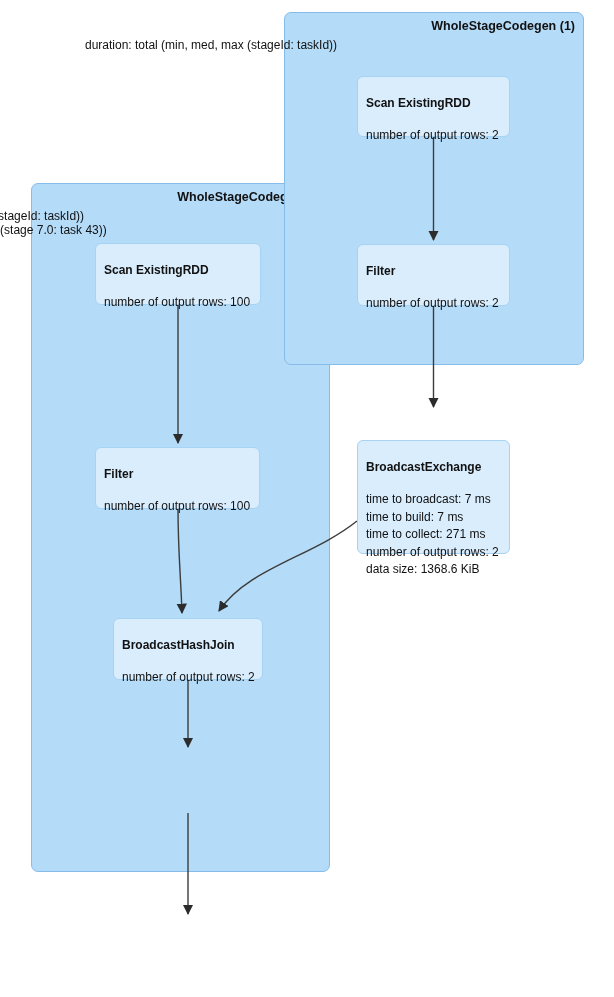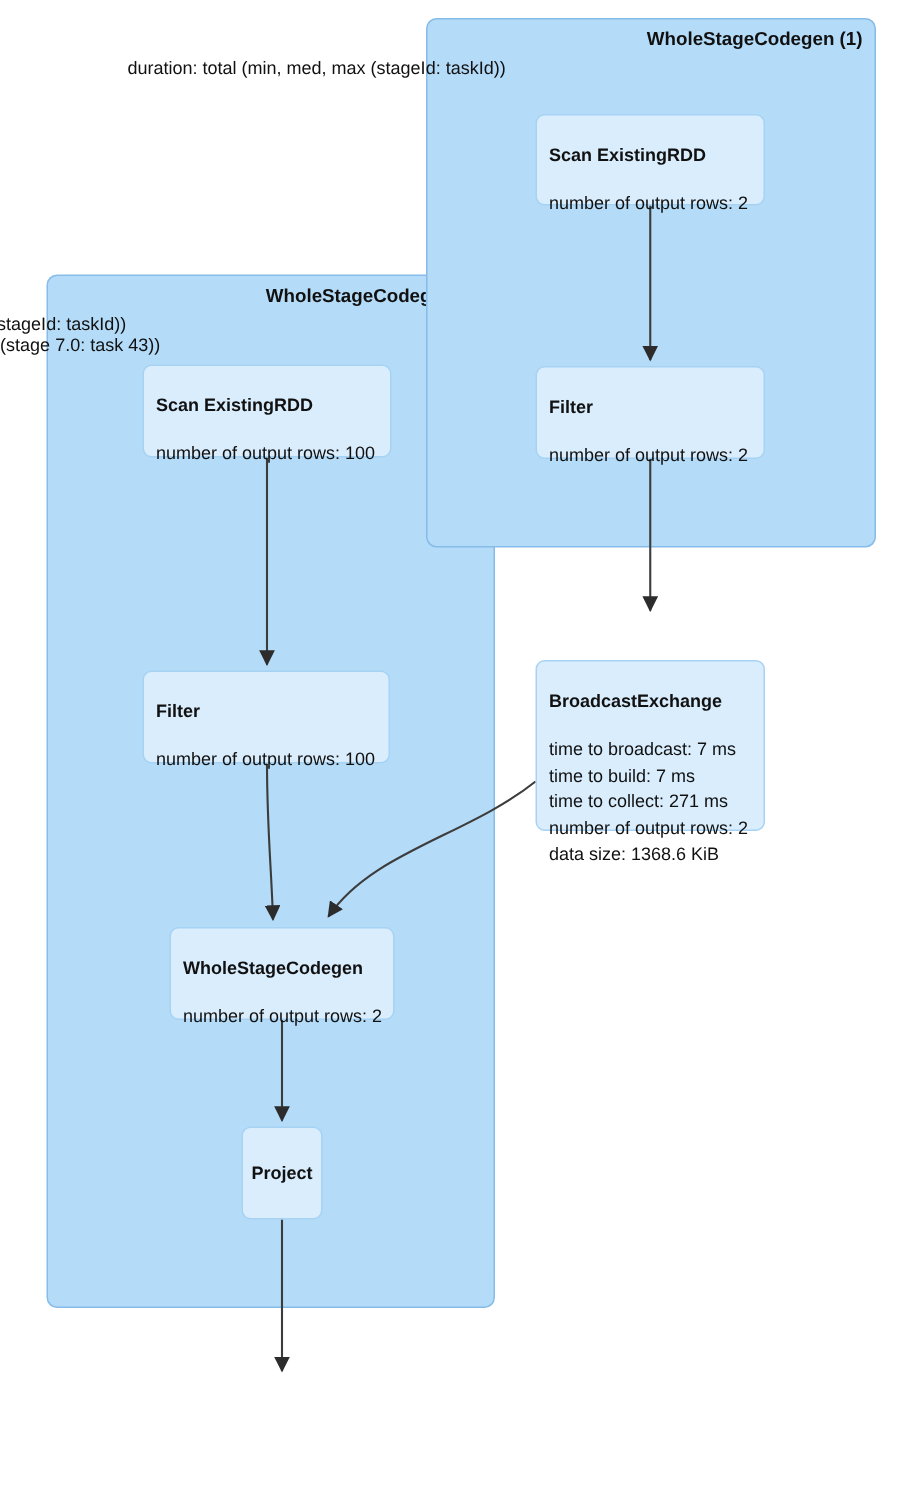--- a/index.html
+++ b/index.html
@@ -89,22 +89,19 @@
     <div class="node-title">Scan ExistingRDD</div>
     <div class="metric">number of output rows: 100</div>
   </div>
 
   <div class="node" style="left:95px;top:447px;width:165px;height:62px;">
     <div class="node-title">Filter</div>
     <div class="metric">number of output rows: 100</div>
   </div>
 
   <div class="node" style="left:113px;top:618px;width:150px;height:62px;">
-    <div class="node-title">WholeStageCodegen</div>
+    <div class="node-title">BroadcastHashJoin</div>
     <div class="metric">number of output rows: 2</div>
   </div>
 
-  <div class="node node--center" style="left:161px;top:751px;width:54px;height:62px;">
-    <div class="node-title">Project</div>
-  </div>
 
 
 </div>
 
 </body></html>

